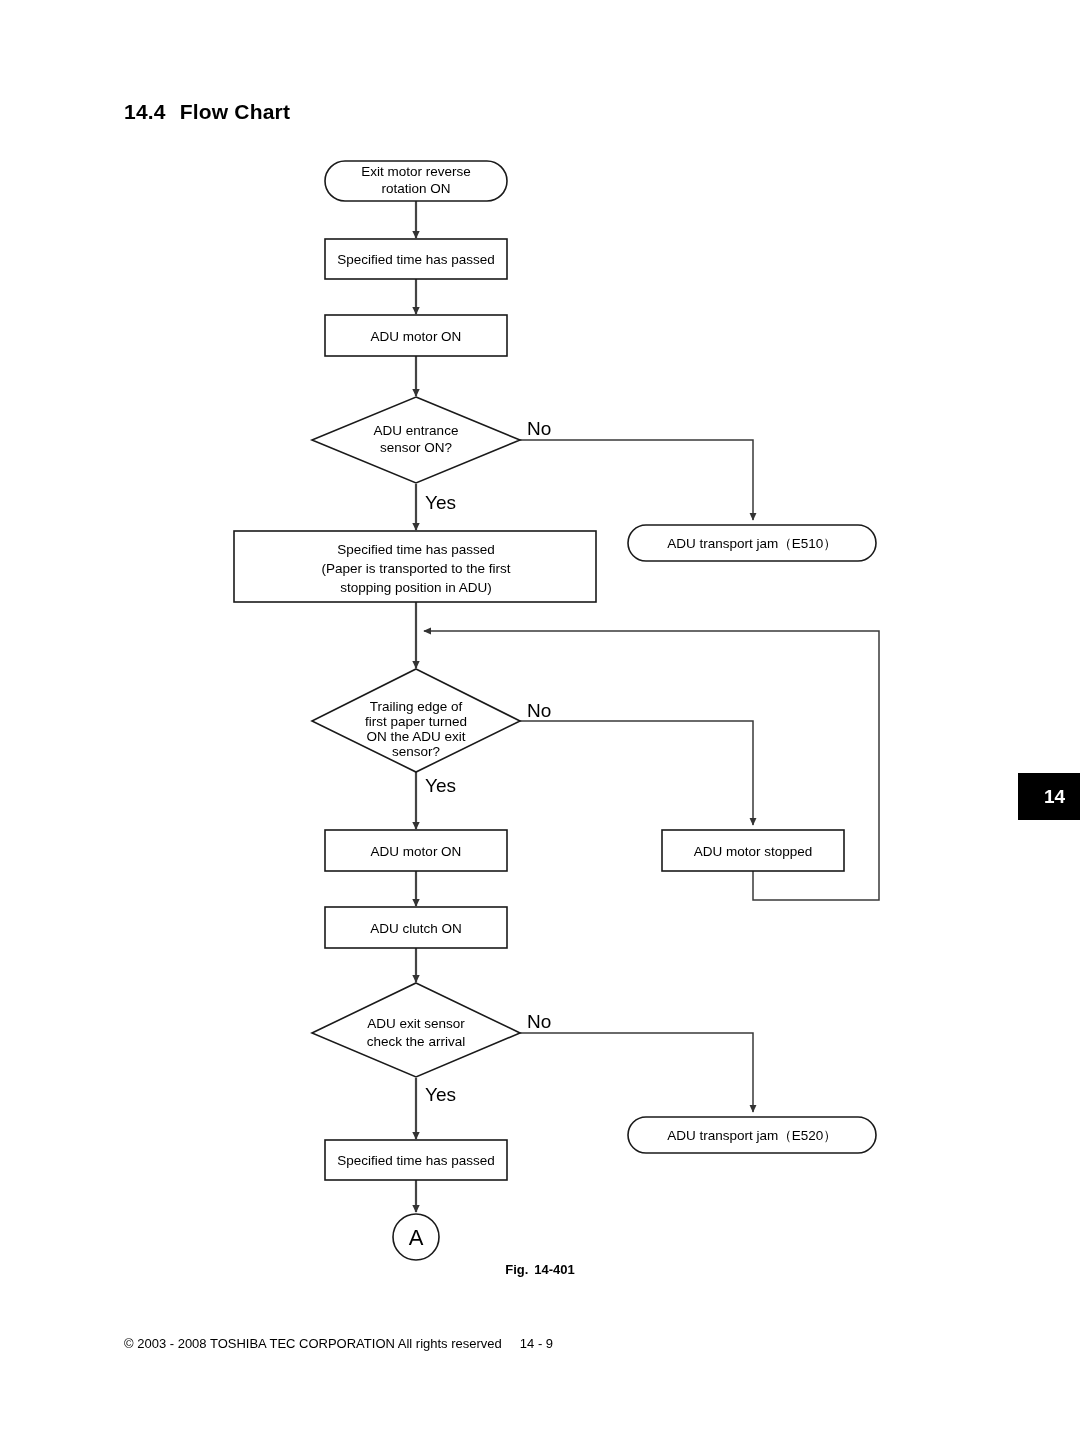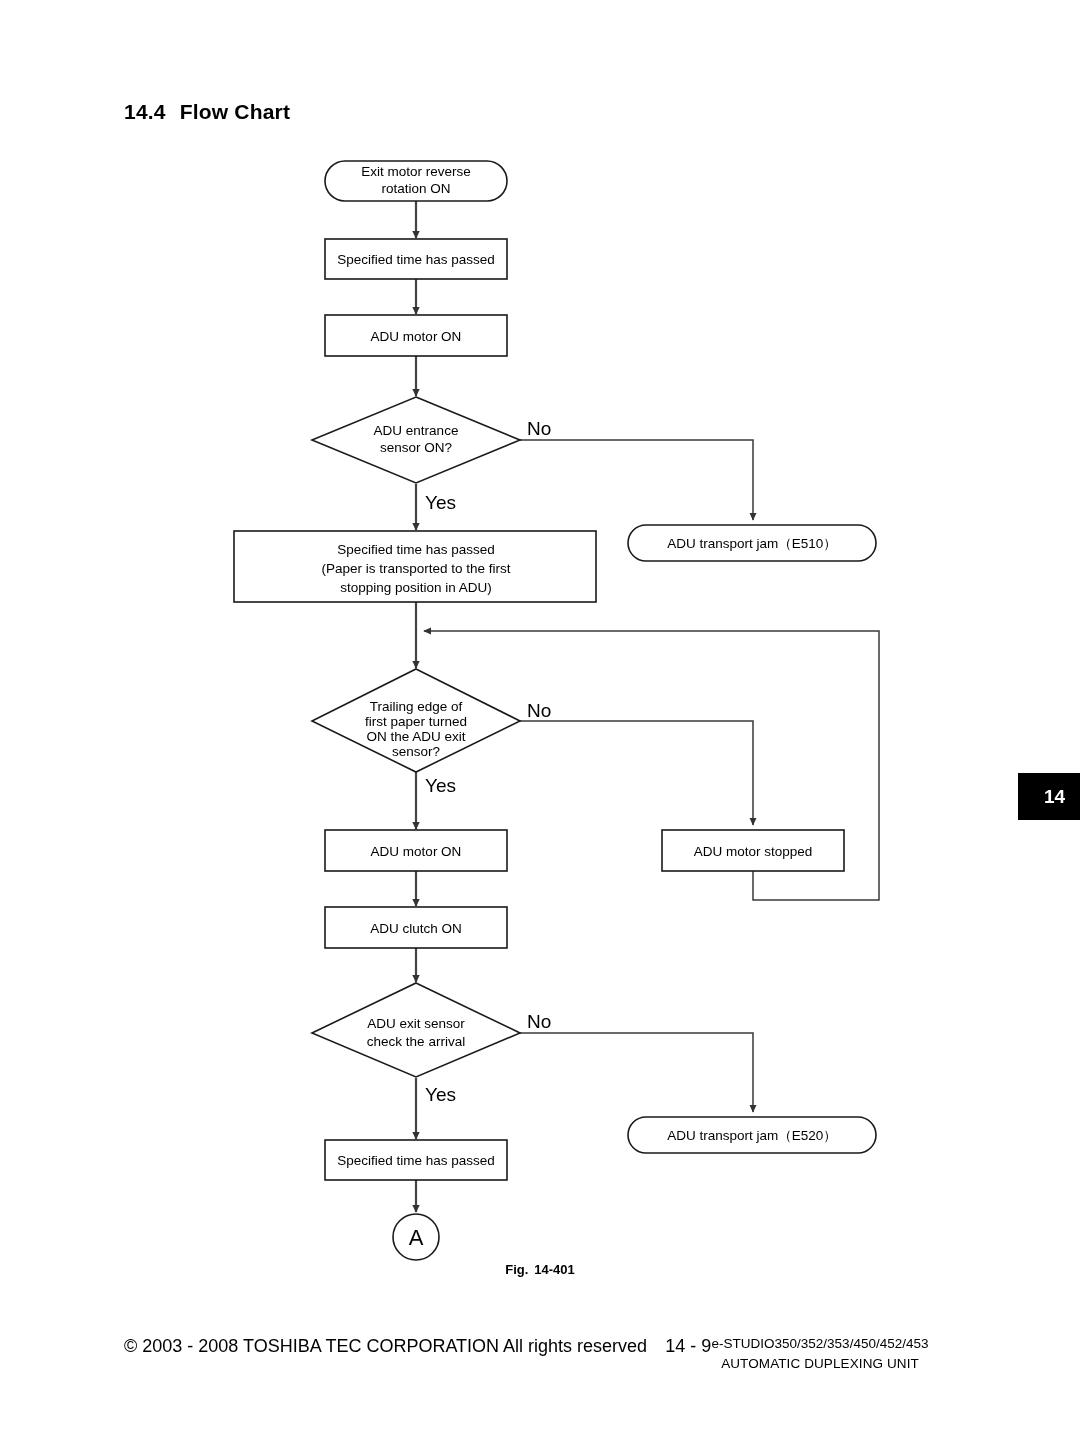--- a/index.html
+++ b/index.html
@@ -60,21 +60,21 @@
     font-size: 13px;
     font-weight: bold;
   }
   .fig-caption .fig-label { margin-right: 6px; }
 
   
   .footer-left {
     position: absolute;
     left: 124px;
     top: 1336px;
-    font-size: 18px;
+    font-size: 13px;
     white-space: nowrap;
   }
   .footer-left .pageno { margin-left: 18px; }
   .footer-right {
     position: absolute;
     left: 660px;
     top: 1334px;
     width: 320px;
     text-align: center;
     font-size: 13.5px;
@@ -232,18 +232,14 @@
     <text class="conn-letter" x="416" y="1245">A</text>
   </svg>
 
   <div class="fig-caption">
     <span class="fig-label">Fig.</span><span class="fig-num">14-401</span>
   </div>
 
   <div class="footer-left">
     <span>© 2003 - 2008 TOSHIBA TEC CORPORATION All rights reserved</span><span class="pageno">14 - 9</span>
   </div>
-  <div class="footer-right">
-    <span class="model">e-STUDIO350/352/353/450/452/453</span>
-    <span class="unit">AUTOMATIC DUPLEXING UNIT</span>
-  </div>
 
 </div>
 
 </body></html>

